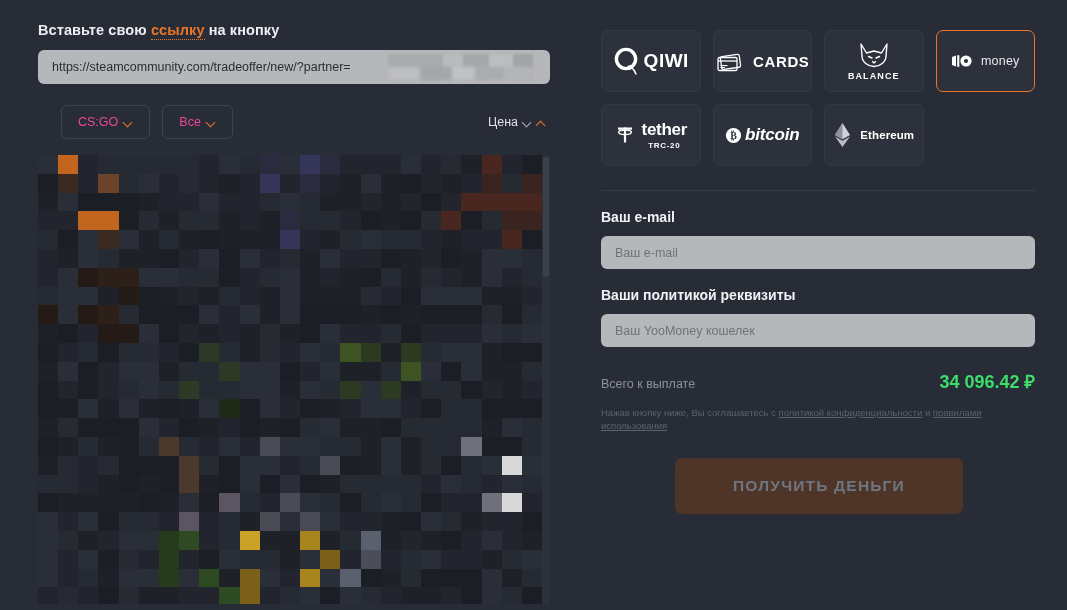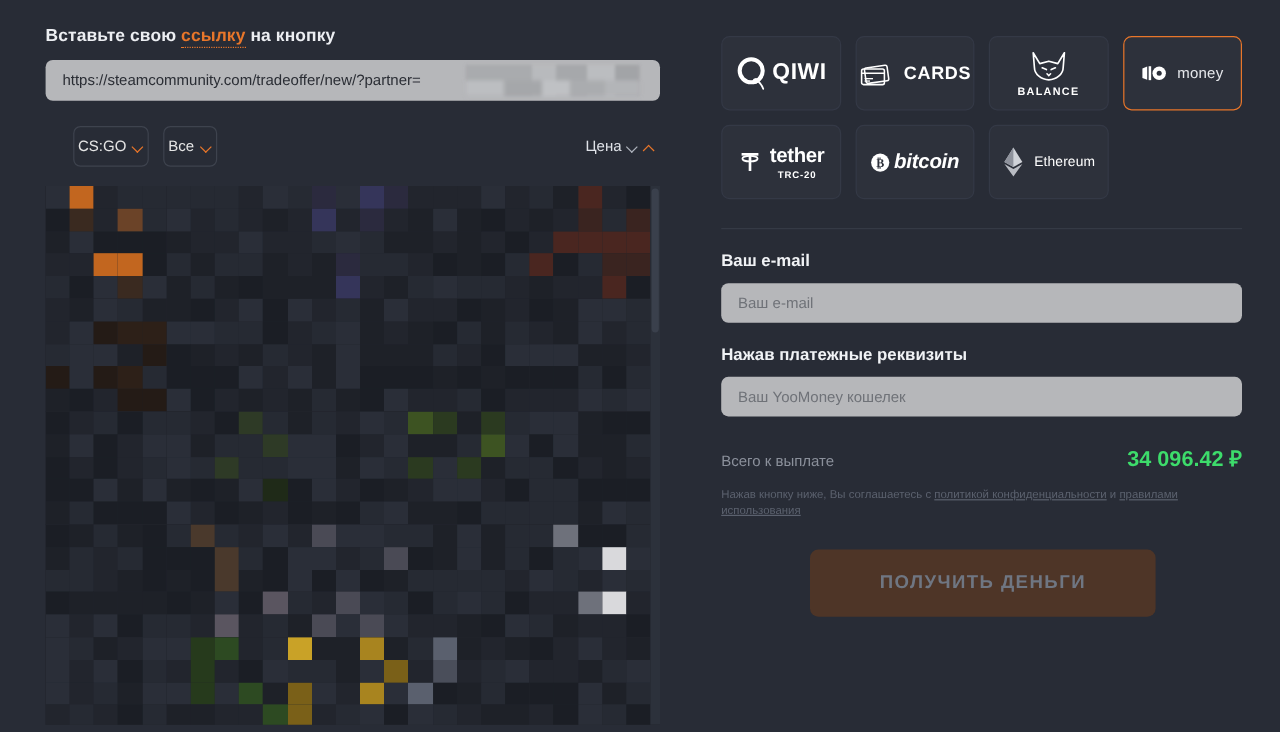--- a/index.html
+++ b/index.html
@@ -119,24 +119,24 @@
     opacity: 1;
   }
   .dropdown {
     height: 34px;
     border: 1px solid #3e434e;
     border-radius: 6px;
     display: flex;
     align-items: center;
     justify-content: center;
     gap: 6px;
-    padding: 0 3px;
+    padding: 0 16px;
     box-sizing: border-box;
     font-size: 12.5px;
-    color: #e5e5e5;
+    color: #ec4899;
     cursor: pointer;
   }
   .dd-csgo { margin-left: 23px; }
   .dd-all  { margin-left: 12px; }
   .chev {
     display: inline-block;
     width: 9px;
     height: 9px;
     position: relative;
   }
@@ -255,21 +255,21 @@
     font-size: 15px;
     font-weight: bold;
     color: #fff;
     letter-spacing: .6px;
   }
   .pay-text.small { font-size: 9px; letter-spacing: 1.1px; }
   .pay-text.yoo { font-size: 12.5px; font-weight: normal; color: #e6e8ec; letter-spacing: .2px; }
   .pay-text.qiwi { font-size: 19px; letter-spacing: .5px; }
   .pay-text.bitcoin { font-size: 17px; font-style: italic; letter-spacing: -.2px; }
   .pay-text.tether { font-size: 17px; letter-spacing: -.3px; }
-  .pay-text.eth { font-size: 11.5px; font-weight: normal; letter-spacing: .1px; }
+  .pay-text.eth { font-size: 11.5px; font-weight: bold; letter-spacing: .1px; }
   .tether-sub {
     font-size: 8px;
     font-weight: bold;
     color: #fff;
     letter-spacing: .7px;
     margin-top: 1px;
   }
   .tether-block { display: flex; flex-direction: column; align-items: center; }
 
   
@@ -1197,21 +1197,21 @@
 
     <div class="divider"></div>
 
     <div class="field-label">Ваш e-mail</div>
     <div class="text-field">
       <input type="text" placeholder="Ваш e-mail" style="">
     </div>
 
     <div class="gap-18"></div>
 
-    <div class="field-label">Нажав платежные реквизиты</div>
+    <div class="field-label">Ваши политикой реквизиты</div>
     <div class="text-field">
       <input type="text" placeholder="Ваш YooMoney кошелек" style="">
     </div>
 
     <div class="totals">
       <div class="total-row">
         <span class="total-name">Всего к выплате</span>
         <span class="total-val payout">34 096.42 ₽</span>
       </div>
     </div>

